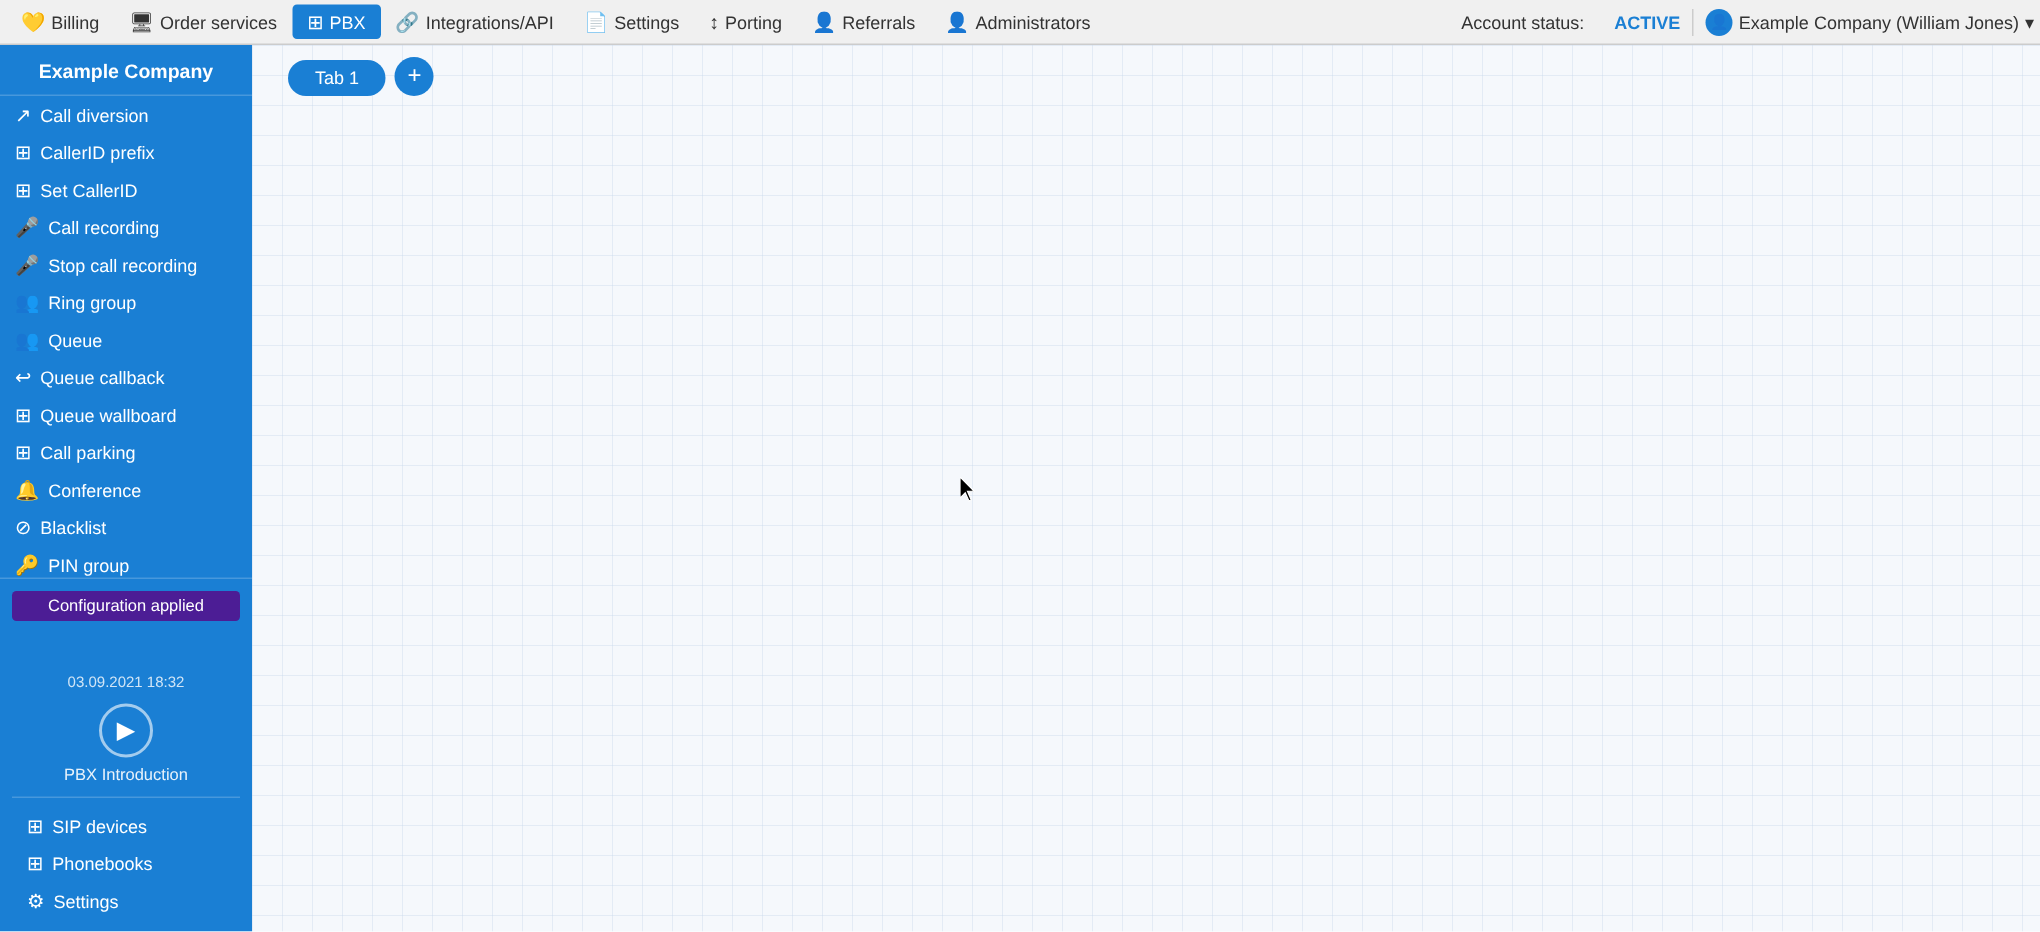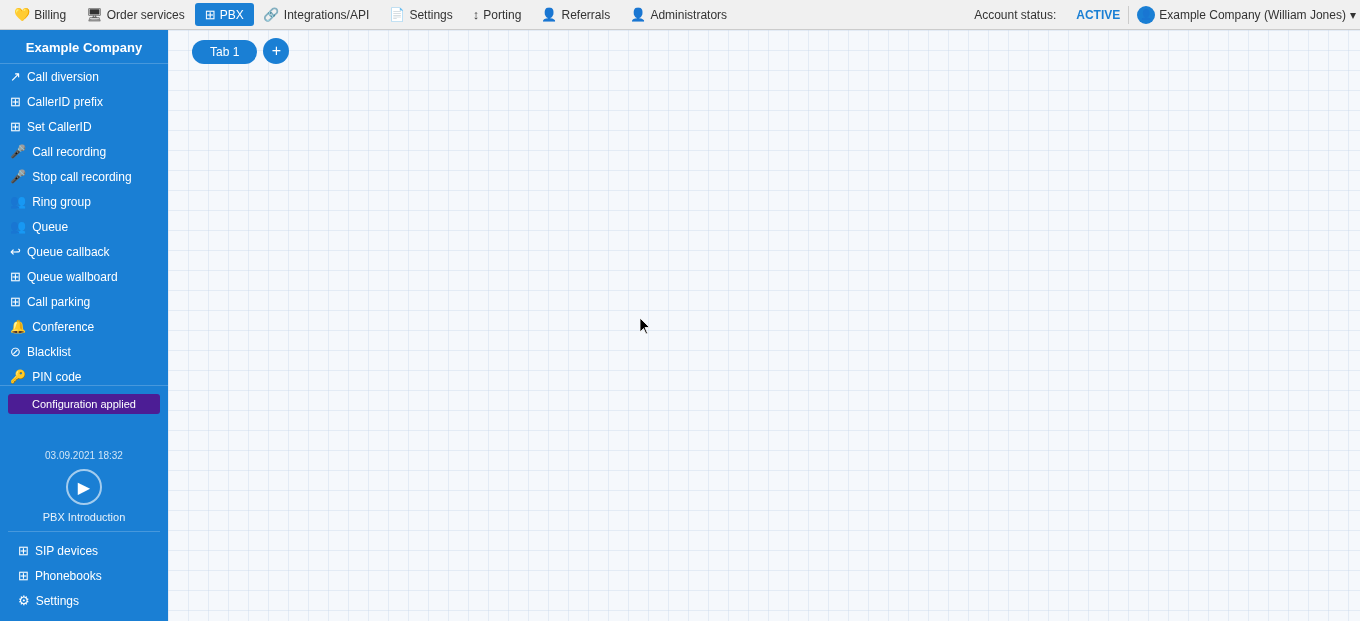--- a/index.html
+++ b/index.html
@@ -321,21 +321,21 @@
         <div class="sidebar-item">
           <span class="si-icon">🔔</span>
           <span>Conference</span>
         </div>
         <div class="sidebar-item">
           <span class="si-icon">⊘</span>
           <span>Blacklist</span>
         </div>
         <div class="sidebar-item">
           <span class="si-icon">🔑</span>
-          <span>PIN code</span>
+          <span>PIN group</span>
         </div>
         <div class="sidebar-item">
           <span class="si-icon">⊞</span>
           <span>SIP trunk</span>
         </div>
         <div class="sidebar-item"></div>
       </div>
     <div class="sidebar-bottom">
       <button class="config-applied-btn">Configuration applied</button>
       <div class="config-date">03.09.2021 18:32</div>

